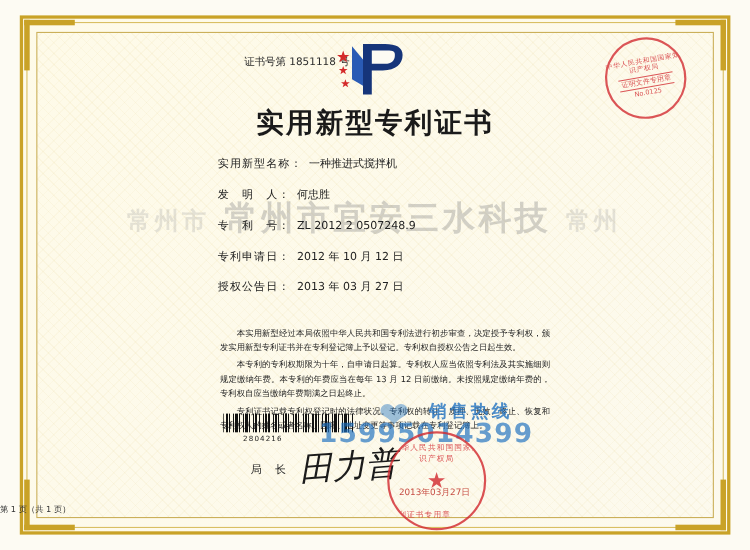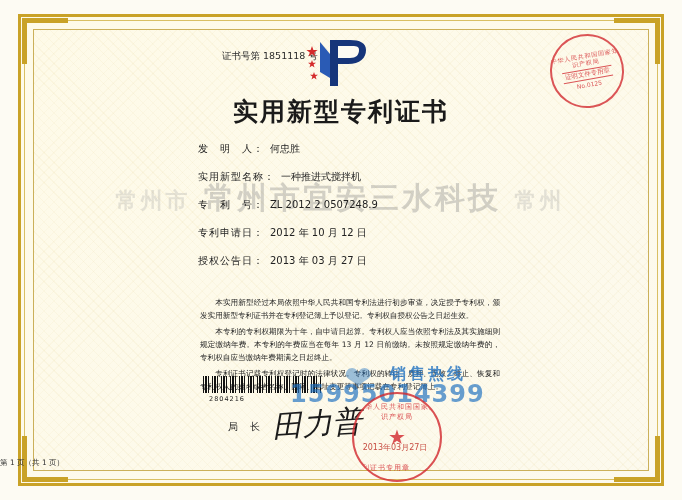--- a/index.html
+++ b/index.html
@@ -190,21 +190,21 @@
     width: 118px;
     height: 17px;
     background-image: repeating-linear-gradient(
       90deg,
       #111 0 1px, transparent 1px 2px,
       #111 2px 4px, transparent 4px 5px,
       #111 5px 6px, transparent 6px 9px);
   }
   .barcode-num {
     position: absolute;
-    left: 209px;
+    left: 221px;
     top: 395px;
     font-size: 6.5px;
     letter-spacing: 1px;
     color: #222;
     text-align: center;
   }
 
   
   .hotline {
     position: absolute;
@@ -358,24 +358,24 @@
   <div class="main-title">实用新型专利证书</div>
 
   <div class="wm-company">
     <span class="side">常州市</span>
     <span>常州市宜安三水科技</span>
     <span class="side">常州</span>
   </div>
 
   <div class="fields">
     <div class="field-row">
-      <span class="field-label">发　明　人：</span><span class="field-value">何忠胜</span>
+      <span class="field-label">实用新型名称：</span><span class="field-value">一种推进式搅拌机</span>
     </div>
     <div class="field-row">
-      <span class="field-label">实用新型名称：</span><span class="field-value">一种推进式搅拌机</span>
+      <span class="field-label">发　明　人：</span><span class="field-value">何忠胜</span>
     </div>
     <div class="field-row">
       <span class="field-label">专　利　号：</span><span class="field-value">ZL 2012 2 0507248.9</span>
     </div>
     <div class="field-row">
       <span class="field-label">专利申请日：</span><span class="field-value">2012 年 10 月 12 日</span>
     </div>
     <div class="field-row">
       <span class="field-label">授权公告日：</span><span class="field-value">2013 年 03 月 27 日</span>
     </div>

